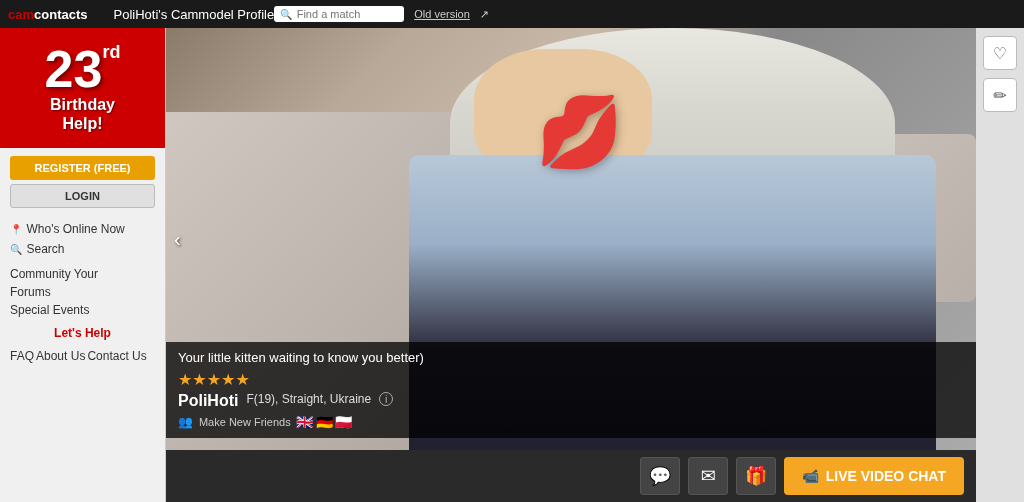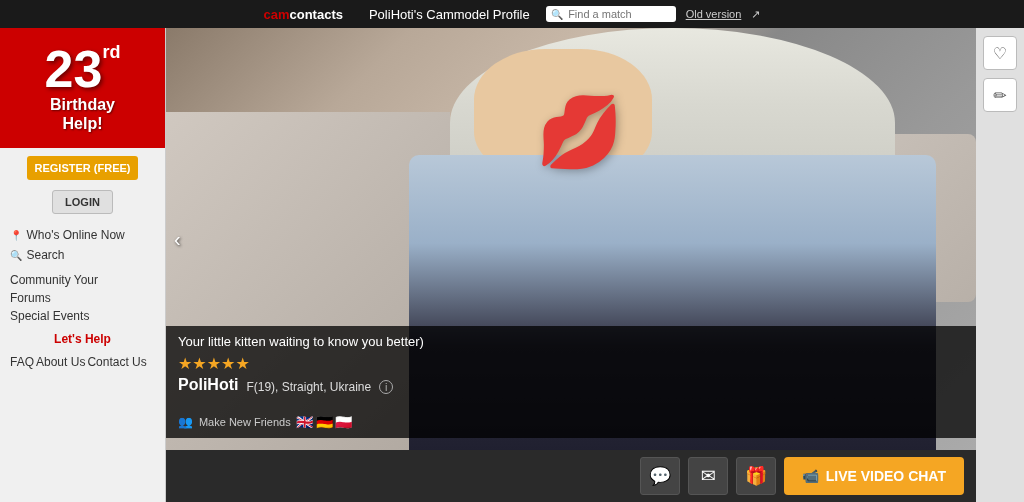--- a/index.html
+++ b/index.html
@@ -12,24 +12,23 @@
       display: flex;
       flex-direction: column;
     }
 
     
     .top-bar {
       height: 28px;
       background: #1a1a1a;
       display: flex;
       align-items: center;
-      justify-content: center;
+      justify-content: flex-start;
       padding: 0 8px;
       flex-shrink: 0;
-      gap: 16px;
     }
     .top-bar-left {
       display: flex;
       align-items: center;
       gap: 6px;
     }
     .logo-text {
       color: #fff;
       font-size: 13px;
       font-weight: bold;
@@ -123,22 +122,21 @@
       color: #fff;
       text-align: center;
       line-height: 1.2;
       text-shadow: 1px 1px 2px rgba(0,0,0,0.5);
     }
 
     .sidebar-buttons {
       padding: 8px 10px;
       display: flex;
       flex-direction: column;
-      gap: 10px;
-      align-items: center;
+      gap: 4px;
     }
     .btn-register {
       background: #e8a000;
       color: #fff;
       border: none;
       padding: 6px 8px;
       font-size: 11px;
       font-weight: bold;
       cursor: pointer;
       border-radius: 3px;
@@ -275,23 +273,23 @@
     }
 
     .profile-stars {
       color: #f5a623;
       font-size: 16px;
       margin-bottom: 3px;
     }
 
     .profile-name-row {
       display: flex;
-      align-items: flex-end;
+      align-items: flex-start;
       gap: 8px;
-      margin-bottom: 20px;
+      margin-bottom: 4px;
     }
     .profile-name {
       color: #fff;
       font-size: 16px;
       font-weight: bold;
     }
     .profile-details {
       color: #ddd;
       font-size: 12px;
     }

